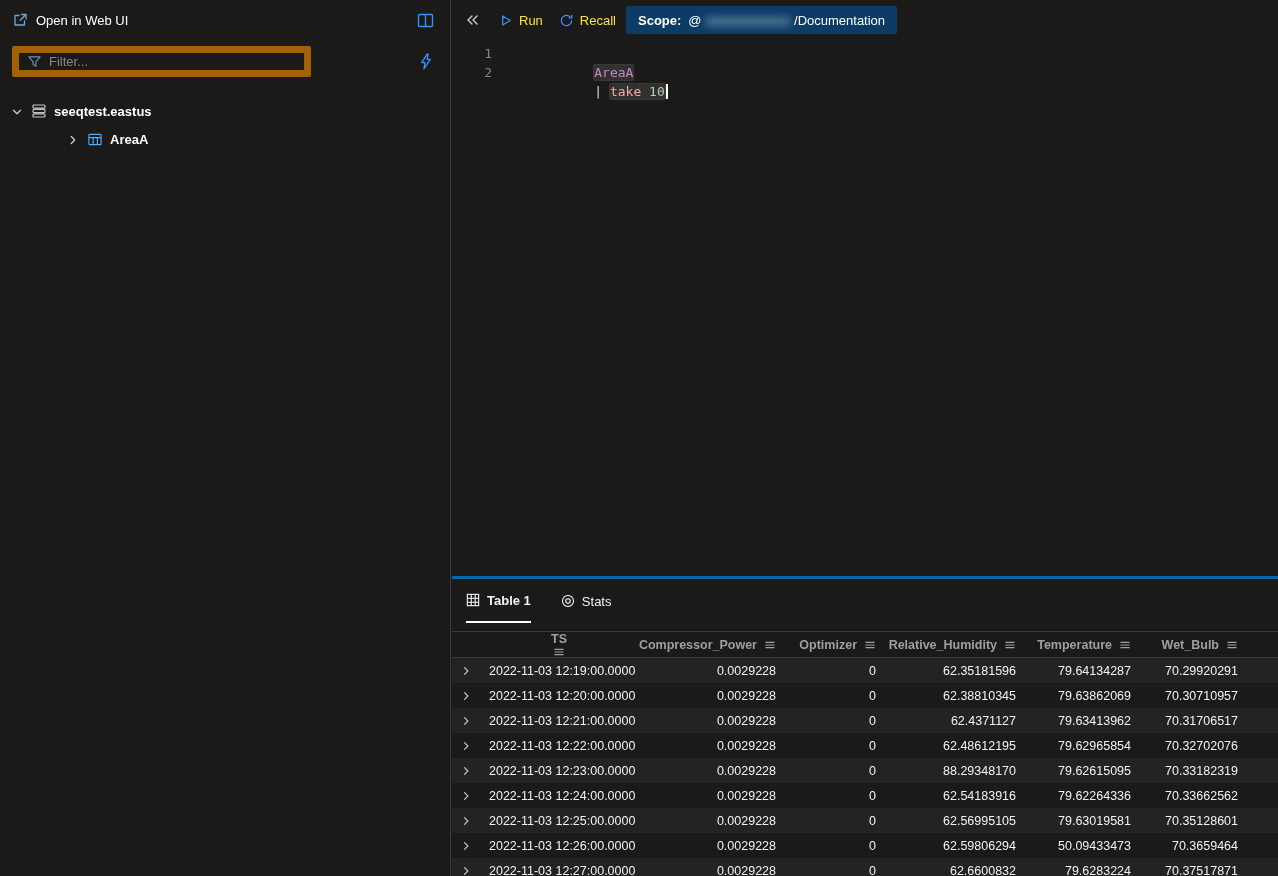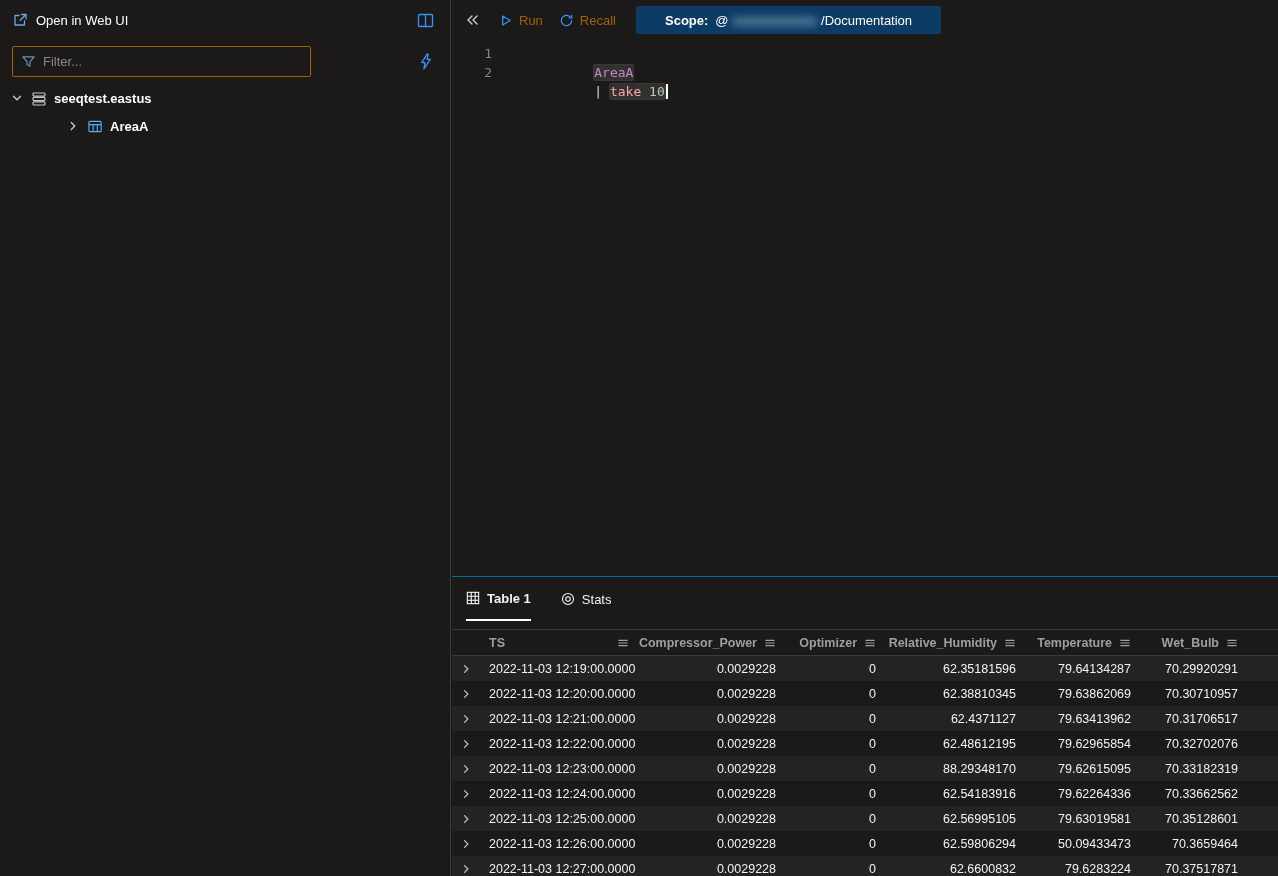--- a/index.html
+++ b/index.html
@@ -21,49 +21,49 @@
     height:40px; display:flex; align-items:center;
     justify-content:space-between; padding:0 16px 0 12px;
   }
   .open-webui { display:flex; align-items:center; gap:8px; cursor:pointer; }
   .open-webui span { color:#ffffff; }
   .filter-row {
     display:flex; align-items:center; justify-content:space-between;
     padding:6px 16px 8px 12px;
   }
   .filter-box {
-    width:299px; height:31px; border:1px solid #a16207; border-radius:2px;
+    width:299px; height:31px; border:7px solid #a16207; border-radius:2px;
     display:flex; align-items:center; gap:7px; padding:0 8px; background:#1b1a19;
   }
   .filter-box input {
     flex:1; background:transparent; border:none; outline:none;
     color:#d4d4d4; font-size:13px; font-family:"Liberation Sans", sans-serif;
   }
   .filter-box input::placeholder { color:#8a8886; }
   .tree { margin-top:6px; }
   .tree-row {
-    height:28px; display:flex; align-items:flex-start; gap:7px;
+    height:28px; display:flex; align-items:flex-end; gap:7px;
     font-weight:700; font-size:13px; color:#ffffff; cursor:pointer;
   }
   .tree-row.lvl0 { padding-left:10px; }
   .tree-row.lvl1 { padding-left:38px; }
   .tree-row.lvl2 { padding-left:66px; }
   .tree-row.selected { background:#0e639c; }
   .tree-star { margin-left:auto; margin-right:14px; display:flex; }
 
   
   .main { position:absolute; left:452px; top:0; right:0; height:876px; }
   .toolbar { height:40px; display:flex; align-items:center; padding-left:12px; }
-  .tbtn { display:flex; align-items:center; gap:6px; cursor:pointer; color:#a16207; }
+  .tbtn { display:flex; align-items:center; gap:6px; cursor:pointer; color:#fde047; }
   .collapse-btn { margin-right:18px; cursor:pointer; display:flex; }
   .run-btn { margin-right:16px; }
-  .recall-btn { margin-right:20px;text-align:right; }
+  .recall-btn { margin-right:10px;text-align:right; }
   .scope-chip {
     height:28px; background:#0c3b66; border-radius:2px;
-    display:flex; align-items:center; padding:0 29px; gap:4px; cursor:pointer;
+    display:flex; align-items:center; padding:0 12px; gap:4px; cursor:pointer;
     white-space:nowrap;
   }
   .scope-chip .lbl { font-weight:700; margin-right:3px; }
   .redacted { filter:blur(4px); opacity:.95; }
 
   
   .editor {
     position:absolute; top:40px; left:0; right:0; bottom:300px;
     font-family:"DejaVu Sans Mono", monospace; font-size:13px;
     padding-top:4px;
@@ -73,34 +73,34 @@
   .code { margin-left:24px; white-space:pre; color:#d4d4d4; }
   .tok-table { color:#c586c0; }
   .tok-keyword { color:#fca5a5; }
   .tok-number { color:#b5cea8; }
   .hl { background:rgba(110,110,110,0.28); box-shadow:0 0 0 1px rgba(150,150,150,0.25); border-radius:1px; }
   .cursor { display:inline-block; width:2px; height:15px; background:#ffffff; vertical-align:text-bottom; margin-left:1px; }
 
   
   .results {
     position:absolute; left:0; right:0; bottom:0; height:300px;
-    border-top:1px solid #0369a1; background:#1b1a19; overflow:hidden;
+    border-top:3px solid #0369a1; background:#1b1a19; overflow:hidden;
   }
   .tabs { height:44px; display:flex; align-items:center; padding-left:14px; gap:30px; }
   .tab { display:flex; align-items:center; gap:7px; height:44px; cursor:pointer; color:#f3f2f1; }
   .tab.active { font-weight:700; border-bottom:2px solid #ffffff; }
   .grid-table { margin-top:8px; }
   .thead {
     display:flex; height:27px; align-items:center;
     border-top:1px solid #3b3a39; border-bottom:1px solid #3b3a39;
     color:#a19f9d; font-size:12.5px; font-weight:700;
   }
   .th { display:flex; align-items:center; }
   .th.num { justify-content:flex-end; gap:7px; padding-right:8px; }
-  .th.ts { justify-content:space-between; padding:0 10px; }
+  .th.ts { justify-content:space-between; padding:0 10px;flex-direction:column; }
   .trow { display:flex; height:25px; align-items:center; font-size:12.5px; color:#f3f2f1; cursor:default; }
   .trow:nth-child(odd) { background:#242322; }
   .cell { overflow:hidden; white-space:nowrap; }
   .c-expand { width:27px; flex:0 0 27px; display:flex; justify-content:center; align-items:center; cursor:pointer; }
   .c-ts   { width:160px; flex:0 0 160px; padding-left:10px; }
   .c-cp   { width:145px; flex:0 0 145px; }
   .c-opt  { width:100px; flex:0 0 100px; }
   .c-rh   { width:140px; flex:0 0 140px; }
   .c-temp { width:115px; flex:0 0 115px; }
   .c-wb   { width:107px; flex:0 0 107px; }

